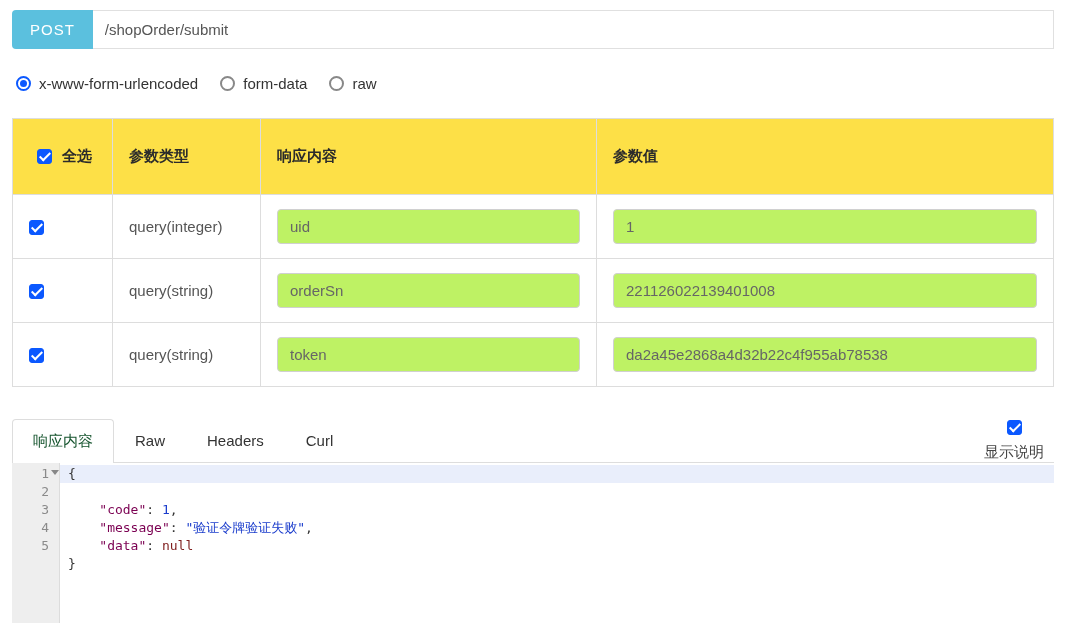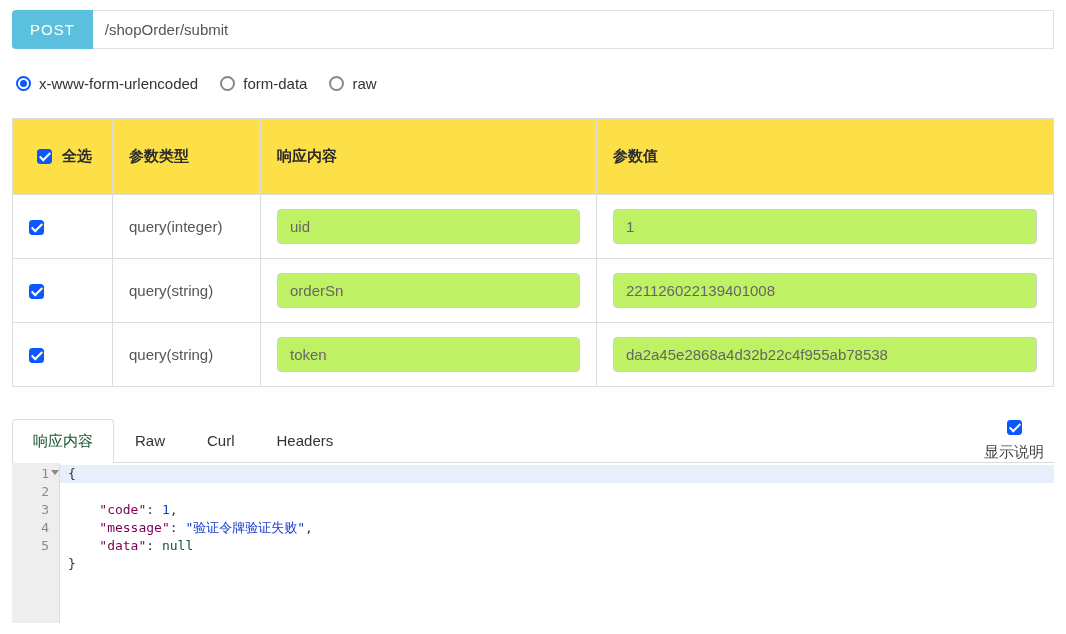--- a/index.html
+++ b/index.html
@@ -214,21 +214,21 @@
   .code {
     flex: 1;
     padding: 2px 8px;
     white-space: pre;
     color: #333;
   }
   .code .line1 { background: #e9eefb; display: block; margin: 0 -8px; padding: 0 8px; }
   .k { color: #7b0052; }   
   .s2 { color: #1a3ccc; }  
   .n { color: #1a3ccc; }   
-  .nul { color: #14532d; } 
+  .nul { color: #7f1d1d; } 
 </style>
 </head>
 <body>
 
 <div class="url-row">
   <div class="method-badge">POST</div>
   <input class="url-input" type="text" value="/shopOrder/submit" style="">
 </div>
 
 <div class="ct-row">
@@ -279,22 +279,22 @@
         <td class="col-name"><input class="cell-input" type="text" value="token" style=""></td>
         <td><input class="cell-input" type="text" value="da2a45e2868a4d32b22c4f955ab78538" style=""></td>
       </tr>
     </tbody>
 </table>
 
 <div class="resp-row">
   <div class="tabs" id="resp-tabs">
       <div class="tab active">响应内容</div>
       <div class="tab">Raw</div>
+      <div class="tab">Headers</div>
       <div class="tab">Curl</div>
-      <div class="tab">Headers</div>
     </div>
   <label class="show-desc">
     <input type="checkbox" class="check" checked="" style="">
     <span>显示说明</span>
   </label>
 </div>
 
 <div class="code-area">
   <div class="gutter" id="gutter">
       <span class="ln fold">1</span>

